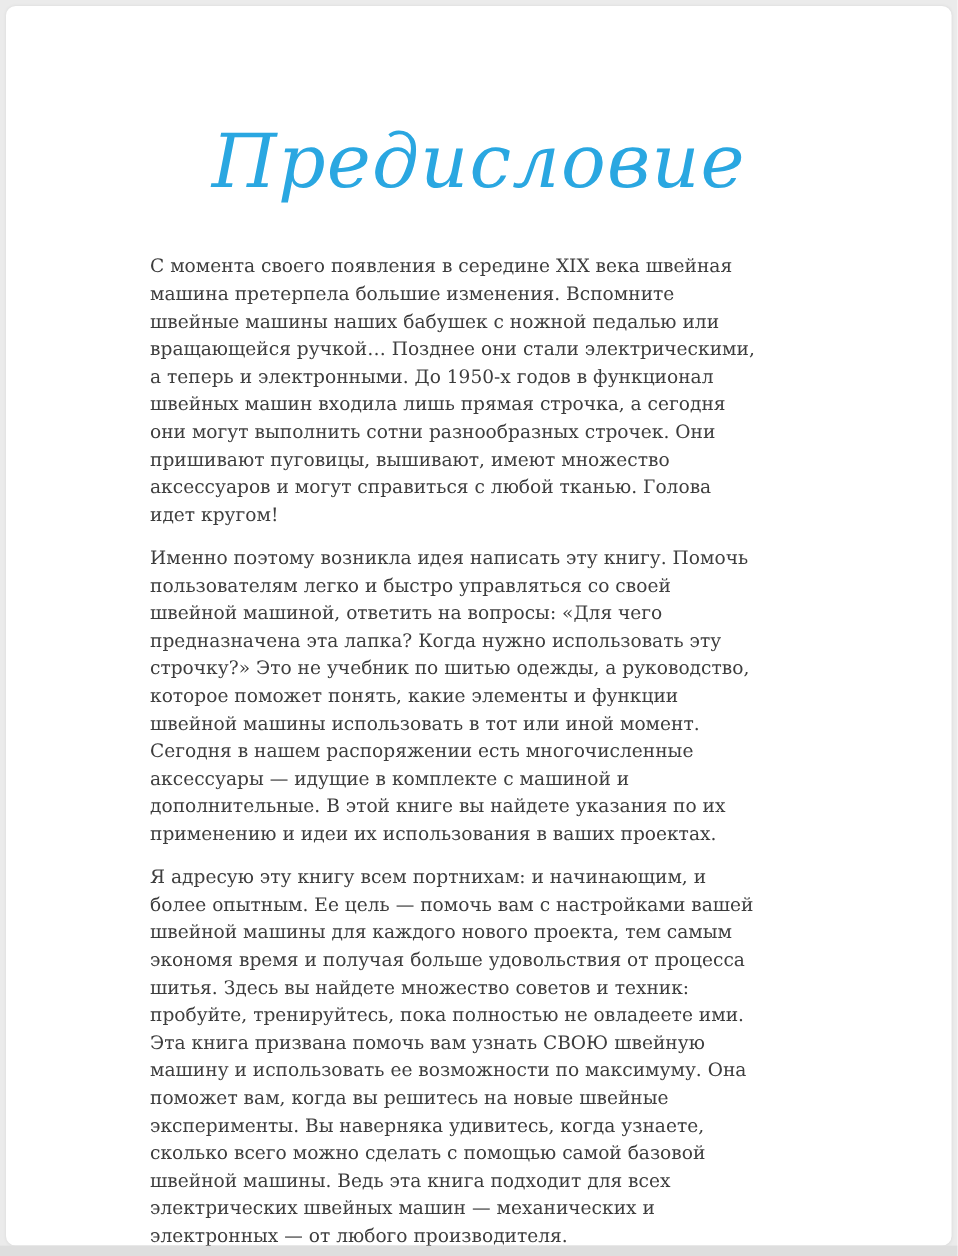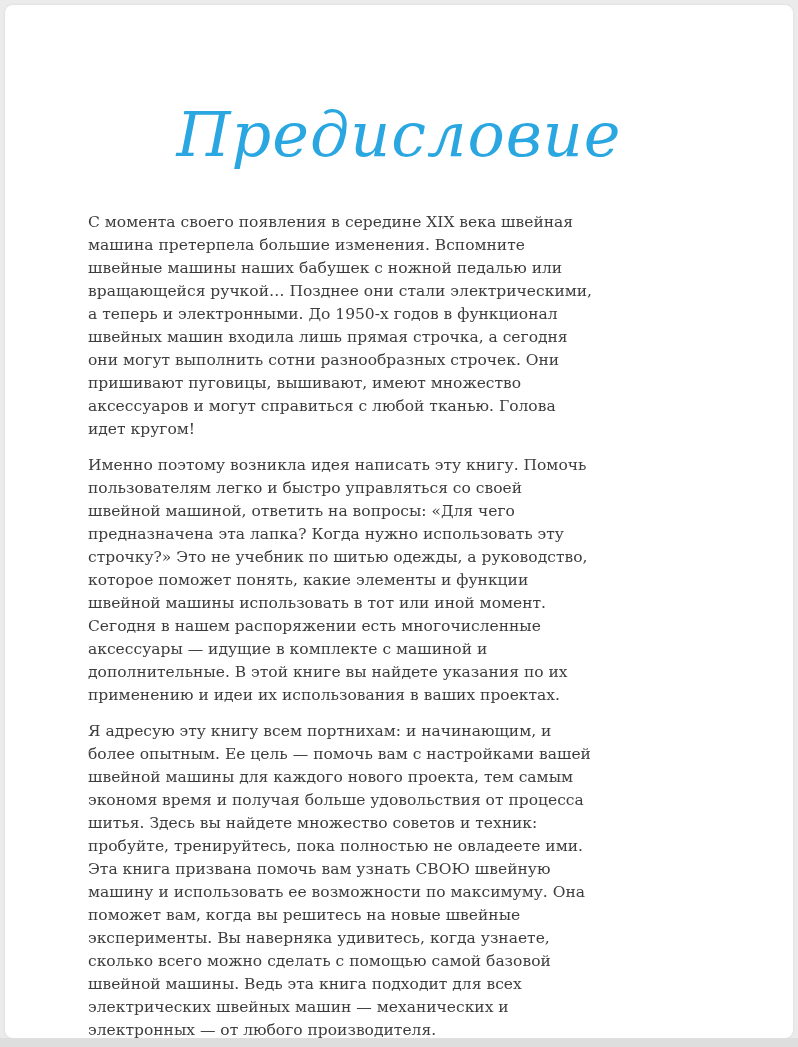--- a/index.html
+++ b/index.html
@@ -38,21 +38,21 @@
     font-weight: 400;
     color: var(--accent, #2aa7e1);
     font-size: 62px;
     line-height: 1.1;
     text-align: center;
     margin: 96px 0 0 0;
     letter-spacing: 1px;
   }
   .text-block {
     width: 508px;
-    margin: 42px 0 0 83px;
+    margin: 42px 0 0 120px;
     color: #3d3d3d;
     font-size: 15.5px;
     line-height: 23px;
     text-align: left;
   }
   .text-block p {
     margin: 0 0 13px 0;
   }
 </style>
 </head>

